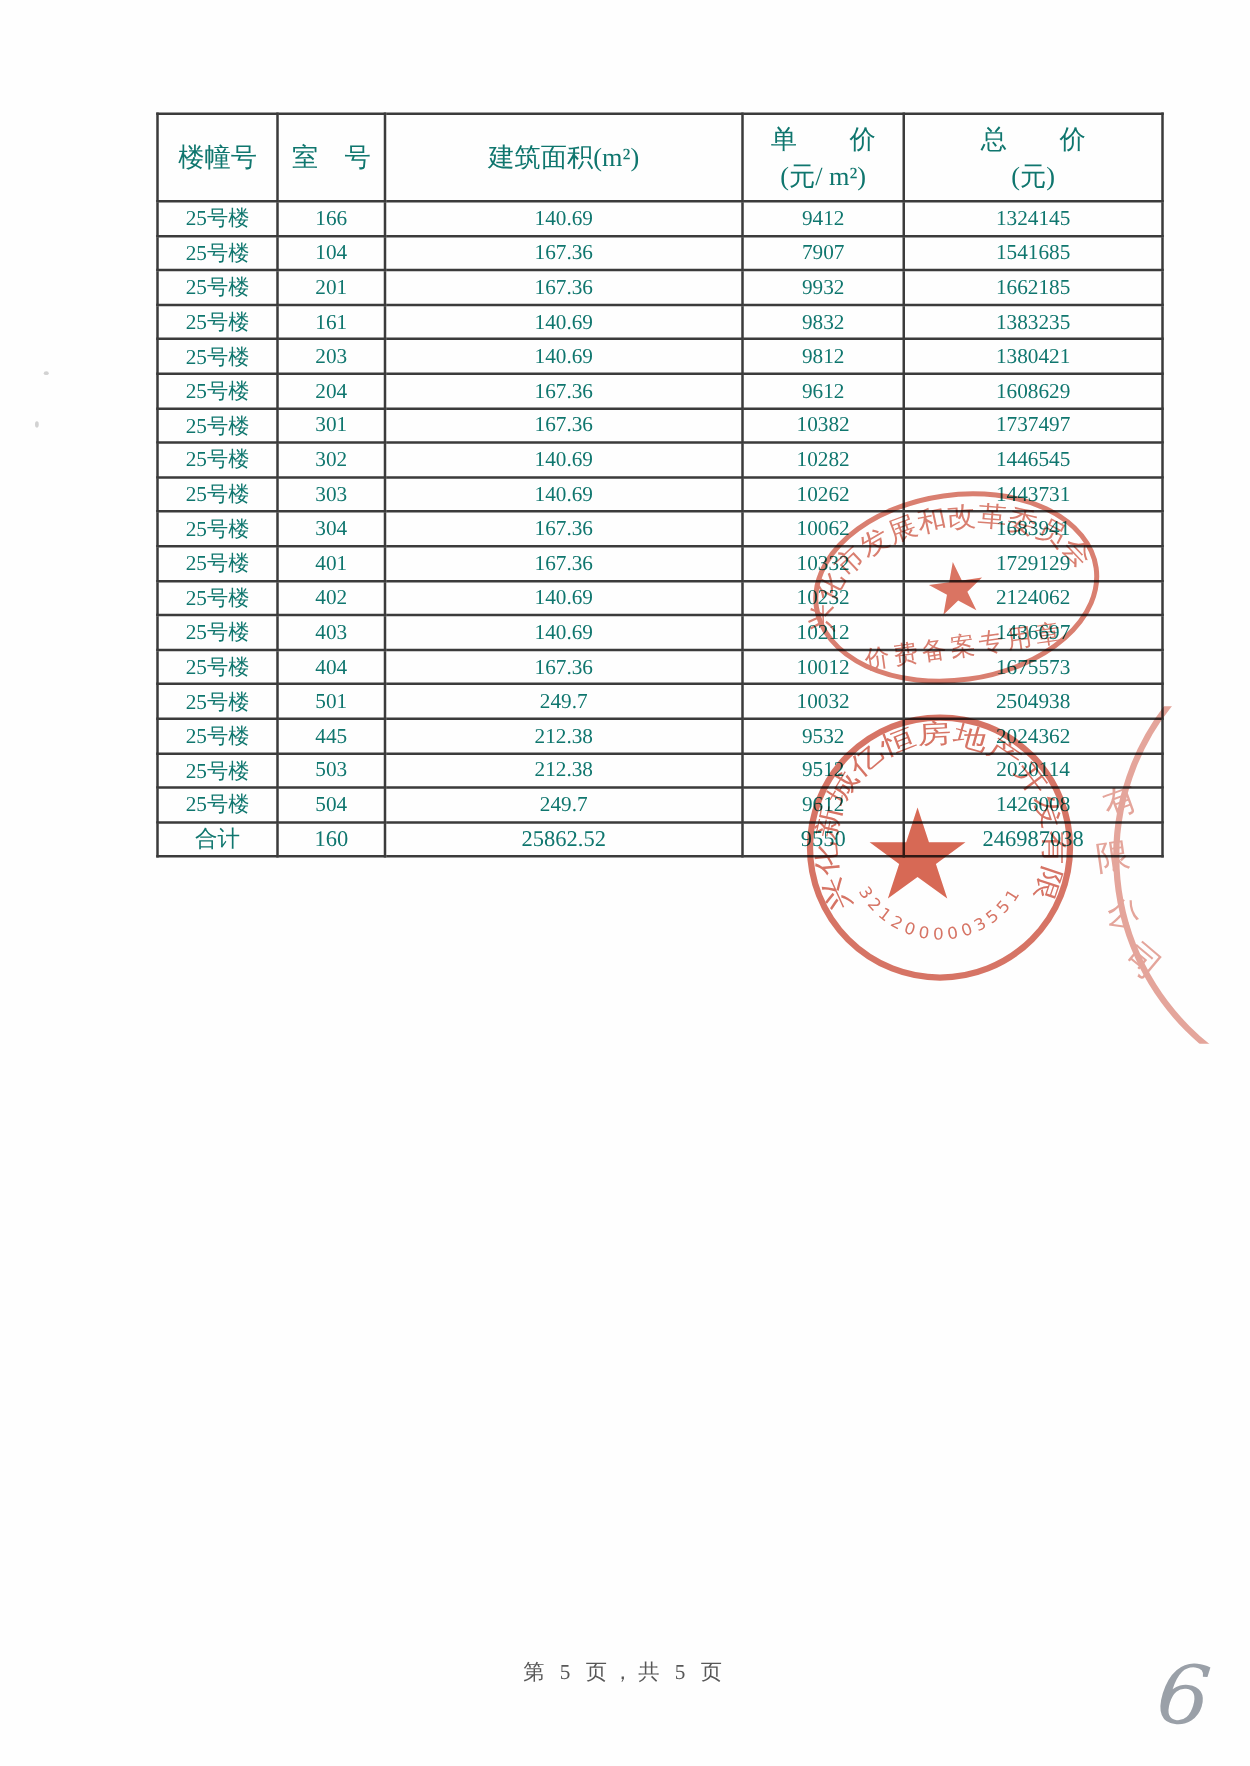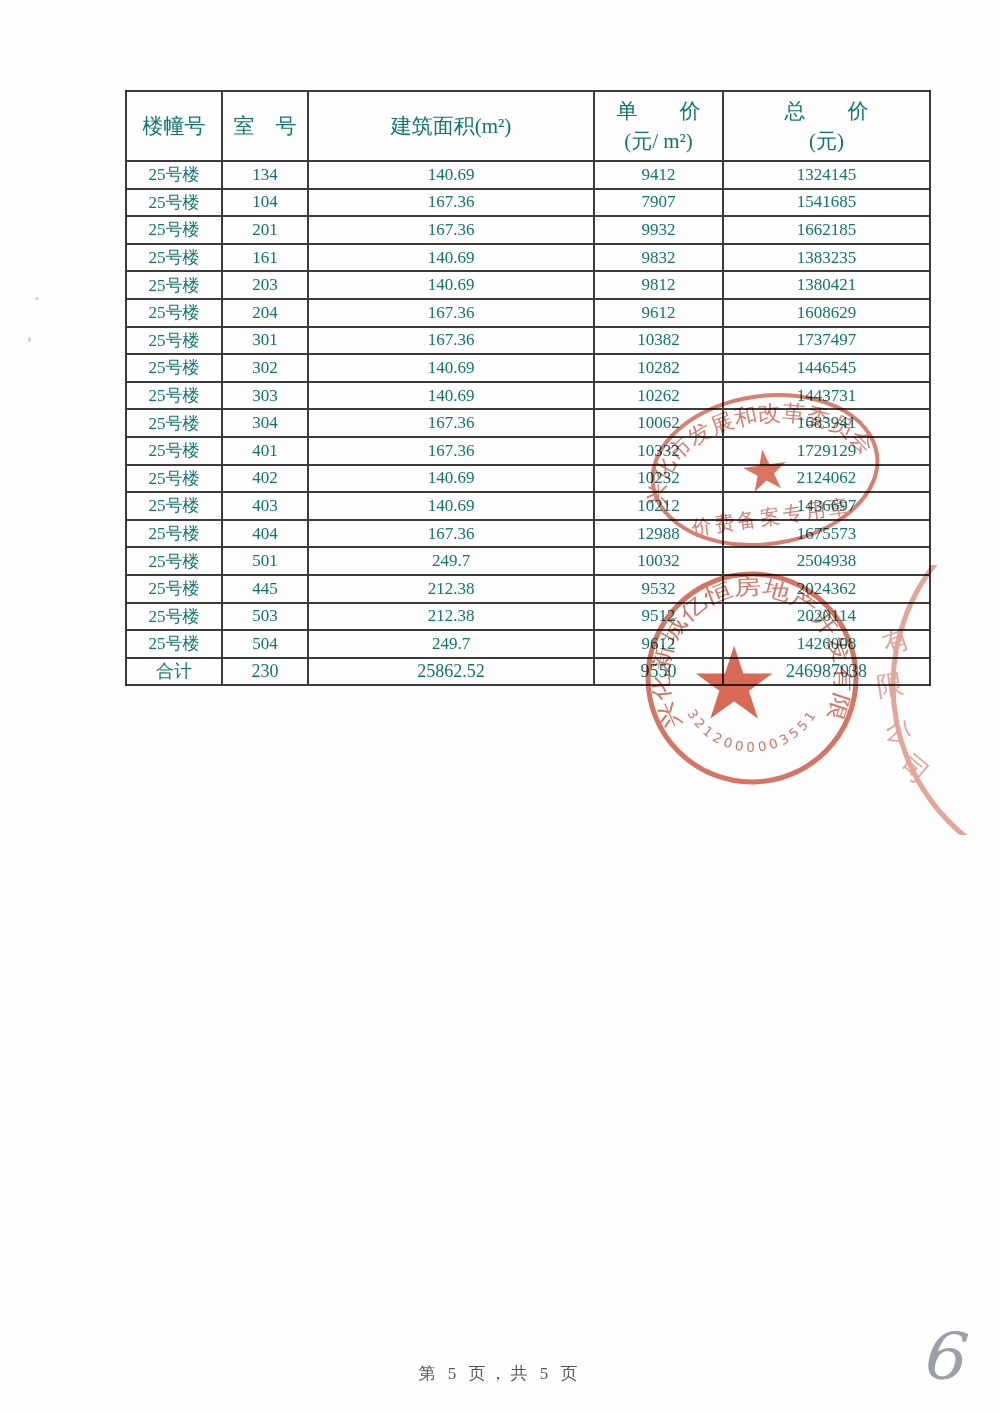--- a/index.html
+++ b/index.html
@@ -31,21 +31,21 @@
   .price-table tr.total-row{height:27px;}
   .price-table tr.total-row td{font-size:18px;}
 
   
   .stamp{position:absolute;mix-blend-mode:multiply;pointer-events:none;}
   .stamp text{font-family:"DejaVu Sans","Liberation Sans",sans-serif;}
 
   
   .footer{
     position:absolute;left:0;top:1326px;width:1000px;
-    text-align:center;font-size:17px;letter-spacing:4px;color:#575757;margin-top:36px;
+    text-align:center;font-size:17px;letter-spacing:4px;color:#575757;
   }
 
   
   .handwritten{
     position:absolute;left:926px;top:1318px;
     font-size:66px;font-style:italic;font-weight:300;
     color:#9aa0a8;transform:rotate(6deg);
     font-family:"DejaVu Serif",serif;
   }
 
@@ -78,21 +78,21 @@
         </th>
         <th>
           <div>总　　价</div>
           <div>(元)</div>
         </th>
       </tr>
     </thead>
     <tbody>
         <tr>
           <td>25号楼</td>
-          <td>134</td>
+          <td>166</td>
           <td>140.69</td>
           <td>9412</td>
           <td>1324145</td>
         </tr>
         <tr>
           <td>25号楼</td>
           <td>104</td>
           <td>167.36</td>
           <td>7907</td>
           <td>1541685</td>
@@ -171,21 +171,21 @@
           <td>25号楼</td>
           <td>403</td>
           <td>140.69</td>
           <td>10212</td>
           <td>1436697</td>
         </tr>
         <tr>
           <td>25号楼</td>
           <td>404</td>
           <td>167.36</td>
-          <td>12988</td>
+          <td>10012</td>
           <td>1675573</td>
         </tr>
         <tr>
           <td>25号楼</td>
           <td>501</td>
           <td>249.7</td>
           <td>10032</td>
           <td>2504938</td>
         </tr>
         <tr>
@@ -206,21 +206,21 @@
           <td>25号楼</td>
           <td>504</td>
           <td>249.7</td>
           <td>9612</td>
           <td>1426008</td>
         </tr>
       </tbody>
     <tfoot>
       <tr class="total-row">
         <td>合计</td>
-        <td>230</td>
+        <td>160</td>
         <td>25862.52</td>
         <td>9550</td>
         <td>246987038</td>
       </tr>
     </tfoot>
   </table>
 
   <svg class="stamp" style="left:628px;top:372px;" width="280" height="210" viewBox="0 0 280 210">
     <g transform="rotate(-8 137 98)" opacity="0.72">
       <ellipse cx="137" cy="98" rx="113" ry="74" fill="none" stroke="#cc4e3a" stroke-width="4"></ellipse>

